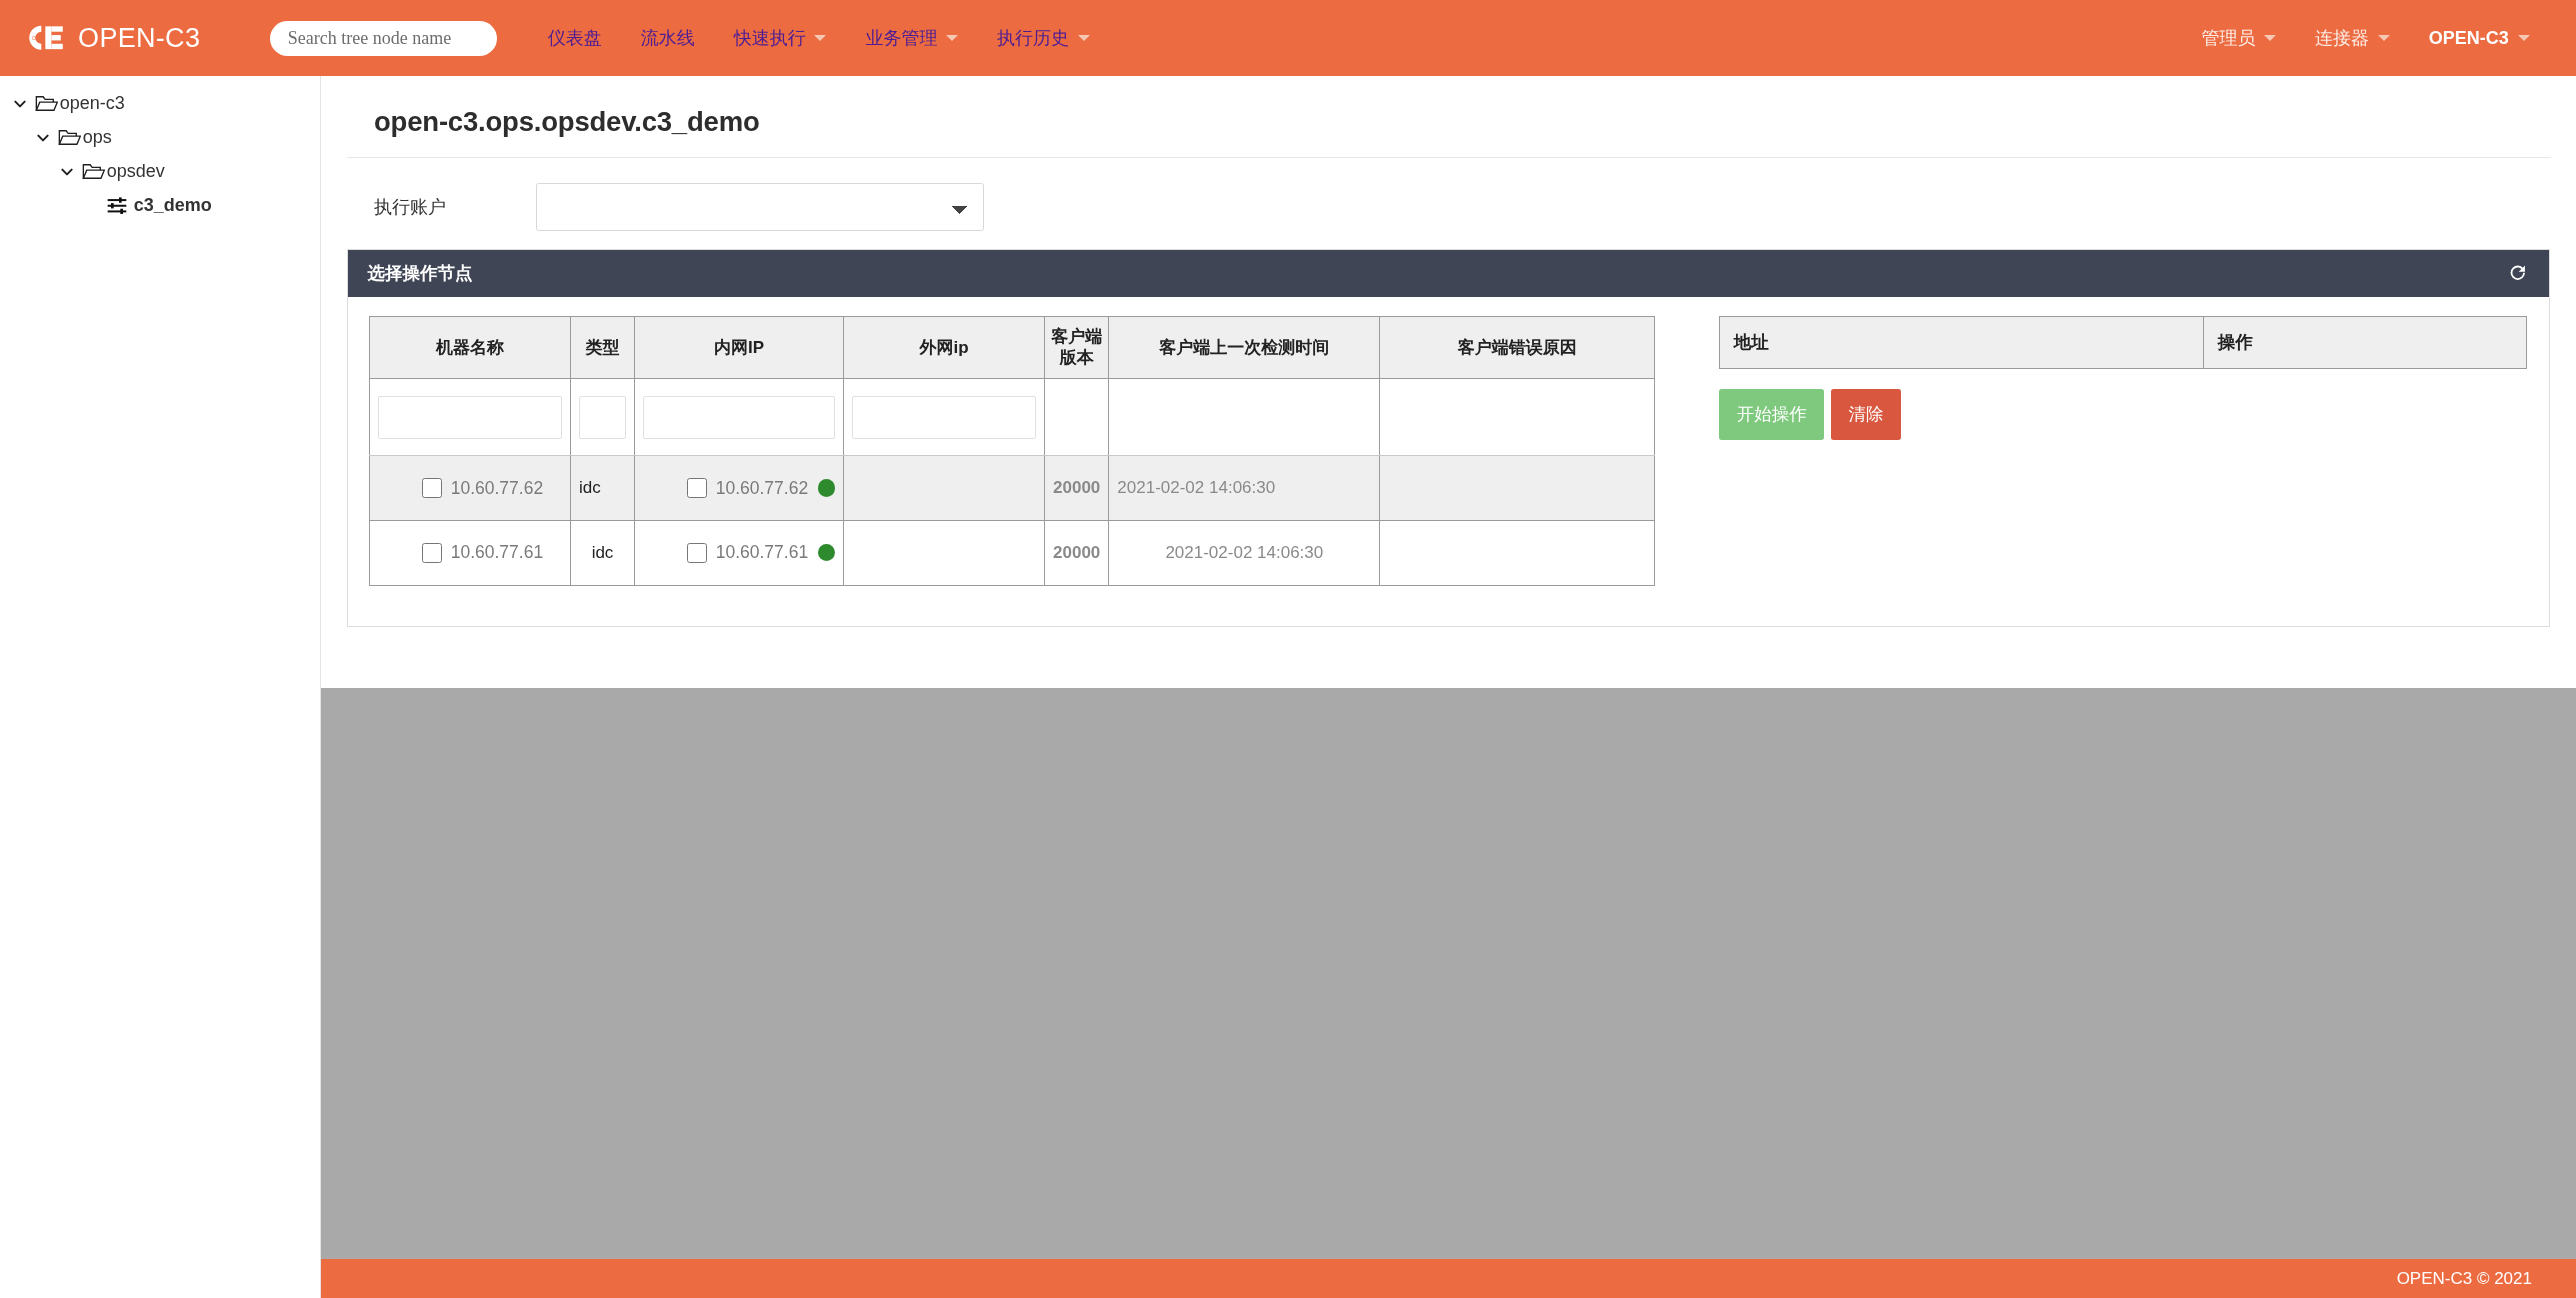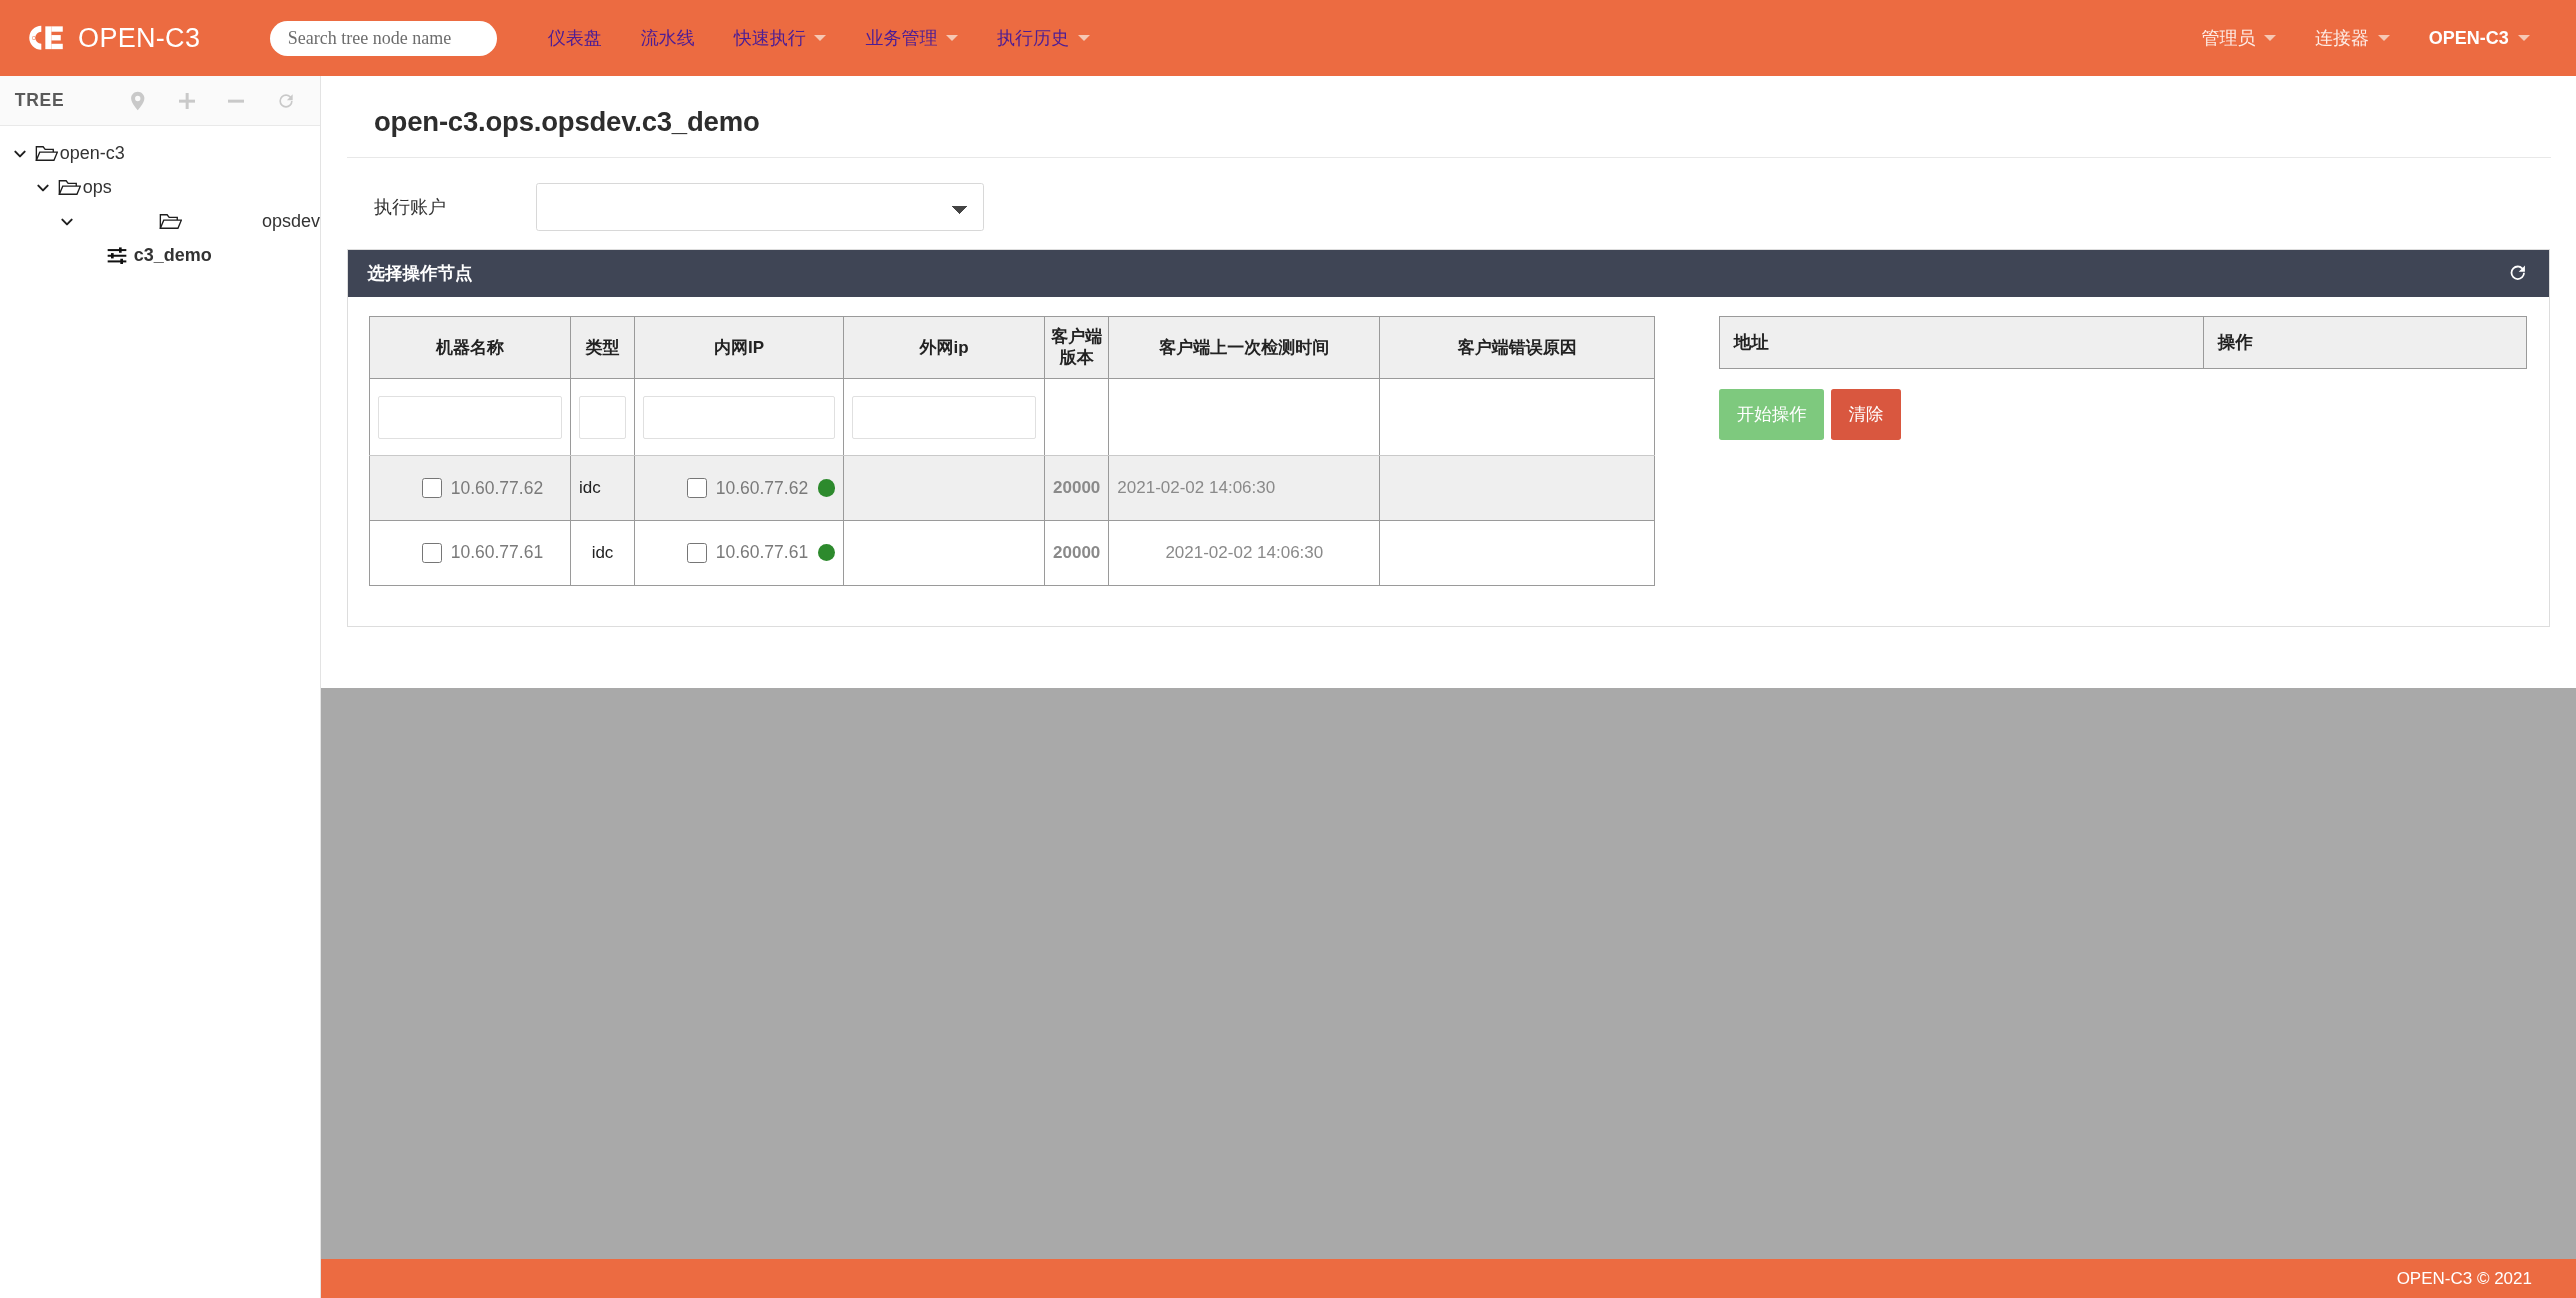--- a/index.html
+++ b/index.html
@@ -131,21 +131,21 @@
   .tree-row .chev {
     width: 16px; height: 16px;
     margin-right: 6.7px;
     color: #222;
     flex: 0 0 auto;
     display: flex; align-items:center; justify-content:center;
   }
   .folder-ico { margin-right: 2px; display:flex; align-items:center; }
   .lvl1 { padding-left: 12px; }
   .lvl2 { padding-left: 35px; }
-  .lvl3 { padding-left: 59px; justify-content: space-between; }
+  .lvl3 { padding-left: 59px; }
   .lvl4 { padding-left: 107px; font-weight: bold; }
   .sliders-ico { margin-right: 6.7px; display:flex; align-items:center; }
 
   
   .main {
     position: absolute;
     top: 76px; left: 321px;
     width: 2255px; height: 1222px;
     background: #a9a9a9;
     overflow: hidden;
@@ -399,46 +399,20 @@
       <i class="caret"></i>
     </div>
     <div class="navitem">
       <span>OPEN-C3</span>
       <i class="caret"></i>
     </div>
   </div>
 </div>
 
 <div class="sidebar">
-  <div class="tree-header">
-    <span class="tree-title">TREE</span>
-    <div class="tree-tools">
-      <span class="tool-ico">
-        <svg width="17.5" height="20" viewBox="0 0 26 30">
-            <path d="M13 1C7.5 1 3 5.4 3 10.9c0 7.3 10 18.1 10 18.1s10-10.8 10-18.1C23 5.4 18.5 1 13 1zm0 14.3a4 4 0 110-8 4 4 0 010 8z" fill="#c9c9c9"></path>
-          </svg>
-      </span>
-      <span class="tool-ico">
-        <svg width="20" height="20" viewBox="0 0 30 30">
-            <rect x="13" y="3" width="4.5" height="24" fill="#c9c9c9"></rect>
-            <rect x="3" y="13" width="24" height="4.5" fill="#c9c9c9"></rect>
-          </svg>
-      </span>
-      <span class="tool-ico">
-        <svg width="20" height="20" viewBox="0 0 30 30">
-            <rect x="3" y="13" width="24" height="4.5" fill="#c9c9c9"></rect>
-          </svg>
-      </span>
-      <span class="tool-ico">
-        <svg width="20" height="20" viewBox="0 0 24 24">
-            <path d="M17.65 6.35A7.95 7.95 0 0012 4a8 8 0 108 8h-2a6 6 0 11-6-6c1.66 0 3.14.69 4.22 1.78L13 11h7V4l-2.35 2.35z" fill="#c9c9c9"></path>
-          </svg>
-      </span>
-    </div>
-  </div>
 
   <div class="tree-body">
     <div class="tree-row lvl1">
       <span class="chev">
         <svg width="16" height="16" viewBox="0 0 24 24">
             <path d="M5 8.5l7 7 7-7" stroke="#1f1f1f" stroke-width="3" fill="none" stroke-linecap="round" stroke-linejoin="round"></path>
           </svg>
       </span>
       <span class="folder-ico">
         <svg width="23" height="19" viewBox="0 0 34 28">

